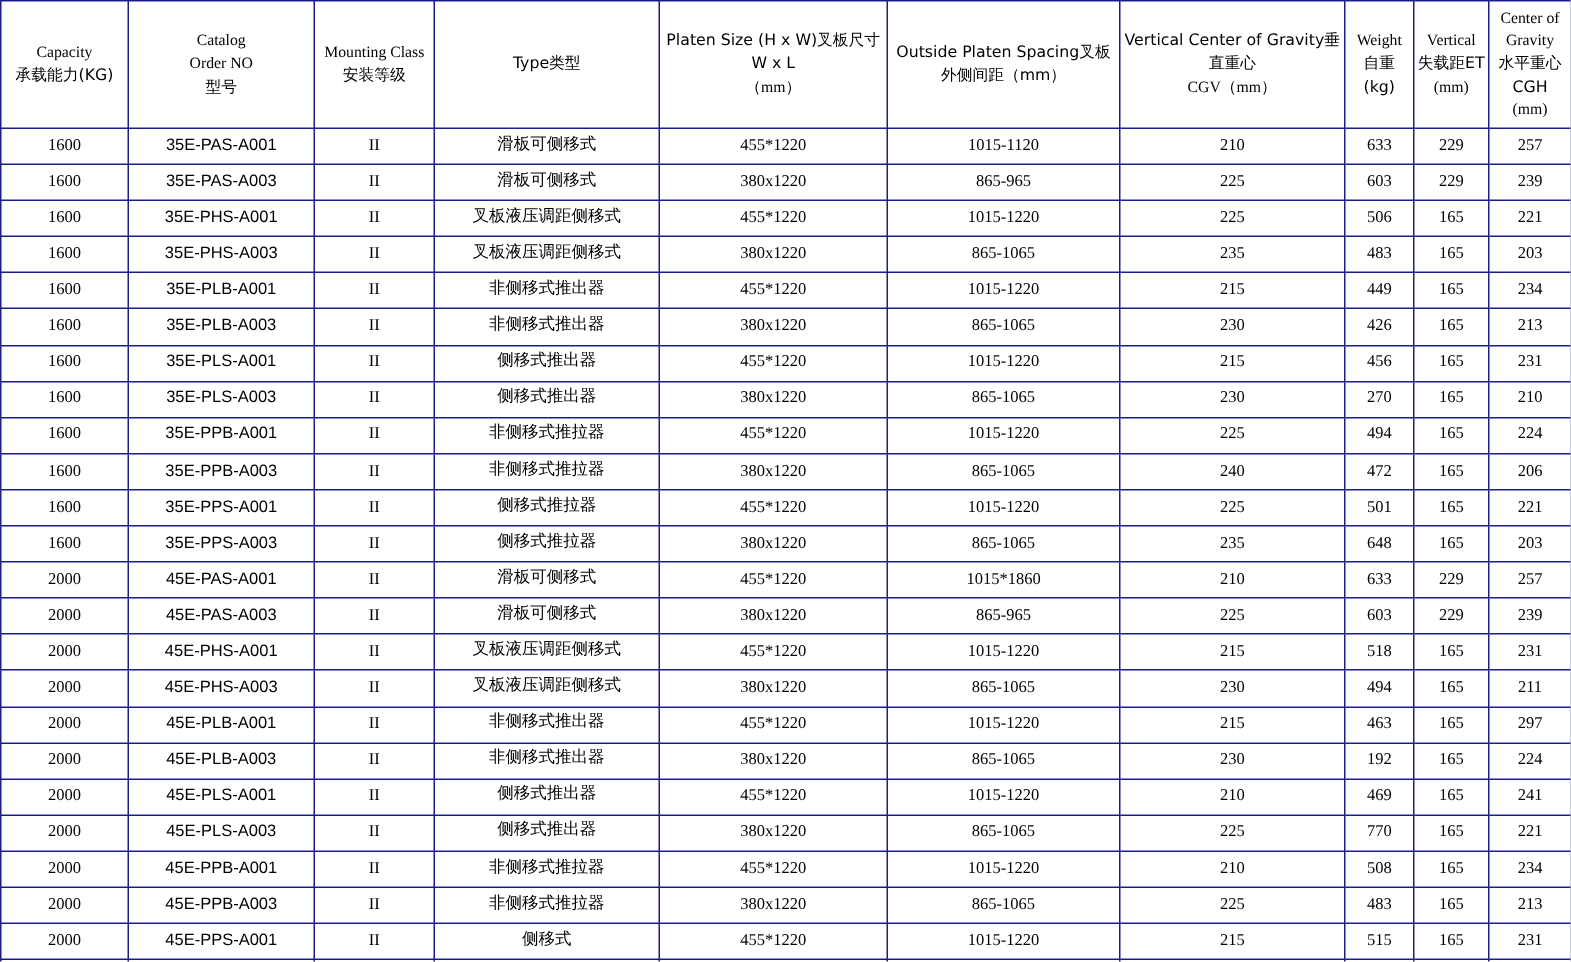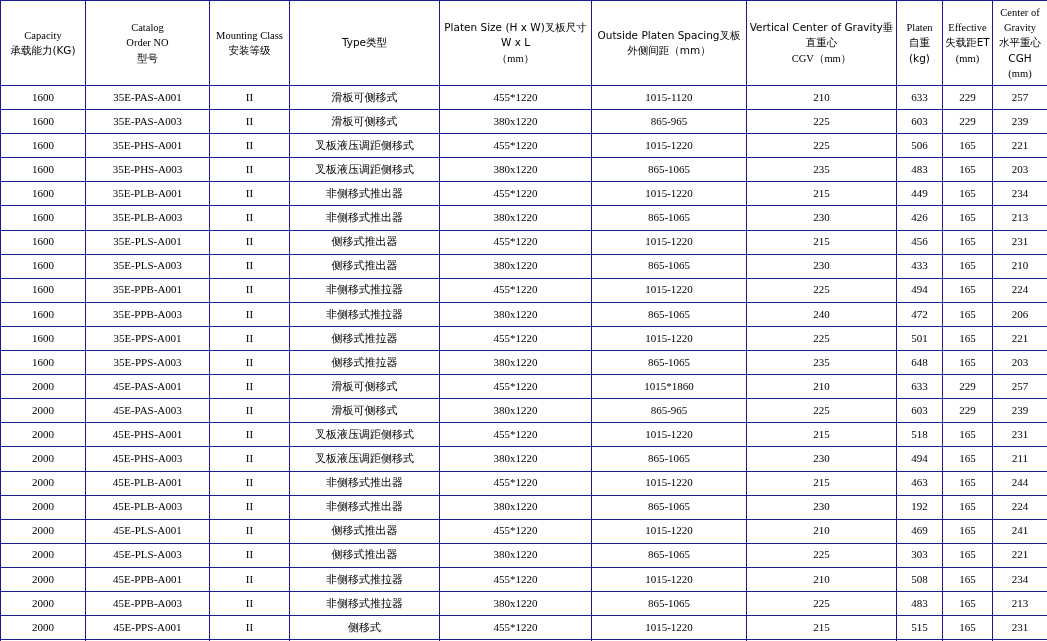--- a/index.html
+++ b/index.html
@@ -59,25 +59,25 @@
   col.c3 { width: 150px; }
   col.c4 { width: 152px; }
   col.c5 { width: 155px; }
   col.c6 { width: 150px; }
   col.c7 { width: 46px; }
   col.c8 { width: 50px; }
   col.c9 { width: 55px; }
 
   .hdr-line { display: block; }
   td.type-cell {
+    font-family: Liberation Mono, monospace;
+    font-size: 11px;
+  }
+  td.order-cell {
     font-family: Liberation Sans, sans-serif;
-    font-size: 11px;
-  }
-  td.order-cell {
-    font-family: Liberation Serif, serif;
     font-size: 11px;
     letter-spacing: 0px;
   }
   td.num-cell {
     font-family: "Liberation Serif", serif;
   }
   thead th .h-en {
     font-family: "Liberation Serif", serif;
   }
   thead th .h-cn {
@@ -124,25 +124,25 @@
             <span class="hdr-line h-en">（mm）</span>
           </th>
           <th>
             <span class="hdr-line h-cn">Outside Platen Spacing叉板外侧间距（mm）</span>
           </th>
           <th>
             <span class="hdr-line h-cn">Vertical Center of Gravity垂直重心</span>
             <span class="hdr-line h-en">CGV（mm）</span>
           </th>
           <th>
-            <span class="hdr-line h-en">Platen</span>
+            <span class="hdr-line h-en">Weight</span>
             <span class="hdr-line h-cn">自重(kg)</span>
           </th>
           <th>
-            <span class="hdr-line h-en">Effective</span>
+            <span class="hdr-line h-en">Vertical</span>
             <span class="hdr-line h-cn">失载距ET</span>
             <span class="hdr-line h-en">(mm)</span>
           </th>
           <th>
             <span class="hdr-line h-en">Center of</span>
             <span class="hdr-line h-en">Gravity</span>
             <span class="hdr-line h-cn">水平重心CGH</span>
             <span class="hdr-line h-en">(mm)</span>
           </th>
         </tr>
@@ -233,21 +233,21 @@
           <td class="num-cell">231</td>
         </tr>
         <tr>
           <td class="num-cell">1600</td>
           <td class="order-cell">35E-PLS-A003</td>
           <td class="num-cell">II</td>
           <td class="type-cell">侧移式推出器</td>
           <td class="num-cell">380x1220</td>
           <td class="num-cell">865-1065</td>
           <td class="num-cell">230</td>
-          <td class="num-cell">433</td>
+          <td class="num-cell">270</td>
           <td class="num-cell">165</td>
           <td class="num-cell">210</td>
         </tr>
         <tr>
           <td class="num-cell">1600</td>
           <td class="order-cell">35E-PPB-A001</td>
           <td class="num-cell">II</td>
           <td class="type-cell">非侧移式推拉器</td>
           <td class="num-cell">455*1220</td>
           <td class="num-cell">1015-1220</td>
@@ -343,21 +343,21 @@
         <tr>
           <td class="num-cell">2000</td>
           <td class="order-cell">45E-PLB-A001</td>
           <td class="num-cell">II</td>
           <td class="type-cell">非侧移式推出器</td>
           <td class="num-cell">455*1220</td>
           <td class="num-cell">1015-1220</td>
           <td class="num-cell">215</td>
           <td class="num-cell">463</td>
           <td class="num-cell">165</td>
-          <td class="num-cell">244</td>
+          <td class="num-cell">297</td>
         </tr>
         <tr>
           <td class="num-cell">2000</td>
           <td class="order-cell">45E-PLB-A003</td>
           <td class="num-cell">II</td>
           <td class="type-cell">非侧移式推出器</td>
           <td class="num-cell">380x1220</td>
           <td class="num-cell">865-1065</td>
           <td class="num-cell">230</td>
           <td class="num-cell">192</td>
@@ -377,21 +377,21 @@
           <td class="num-cell">241</td>
         </tr>
         <tr>
           <td class="num-cell">2000</td>
           <td class="order-cell">45E-PLS-A003</td>
           <td class="num-cell">II</td>
           <td class="type-cell">侧移式推出器</td>
           <td class="num-cell">380x1220</td>
           <td class="num-cell">865-1065</td>
           <td class="num-cell">225</td>
-          <td class="num-cell">303</td>
+          <td class="num-cell">770</td>
           <td class="num-cell">165</td>
           <td class="num-cell">221</td>
         </tr>
         <tr>
           <td class="num-cell">2000</td>
           <td class="order-cell">45E-PPB-A001</td>
           <td class="num-cell">II</td>
           <td class="type-cell">非侧移式推拉器</td>
           <td class="num-cell">455*1220</td>
           <td class="num-cell">1015-1220</td>

